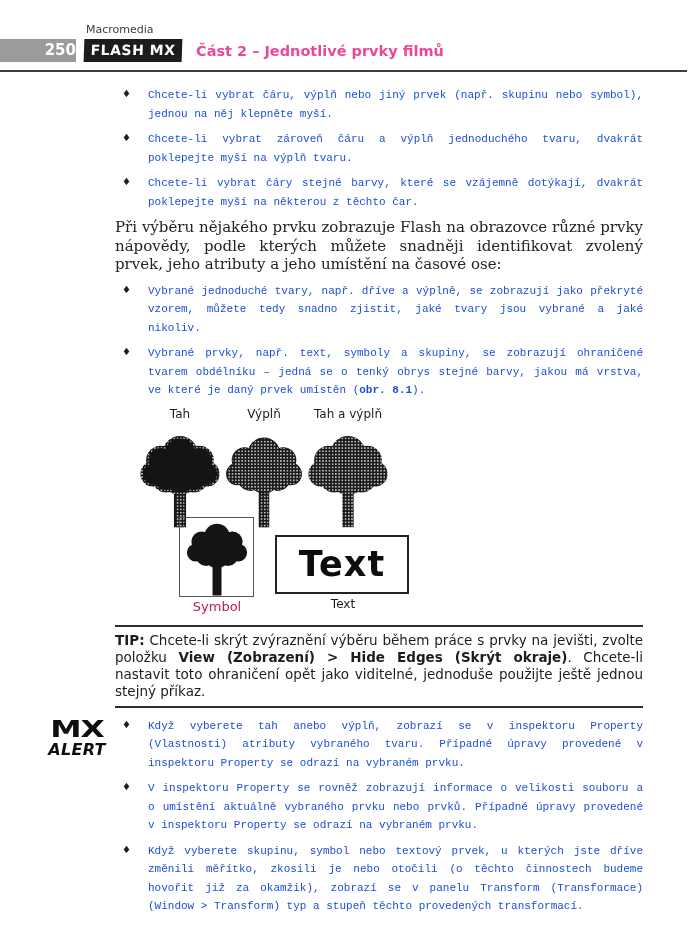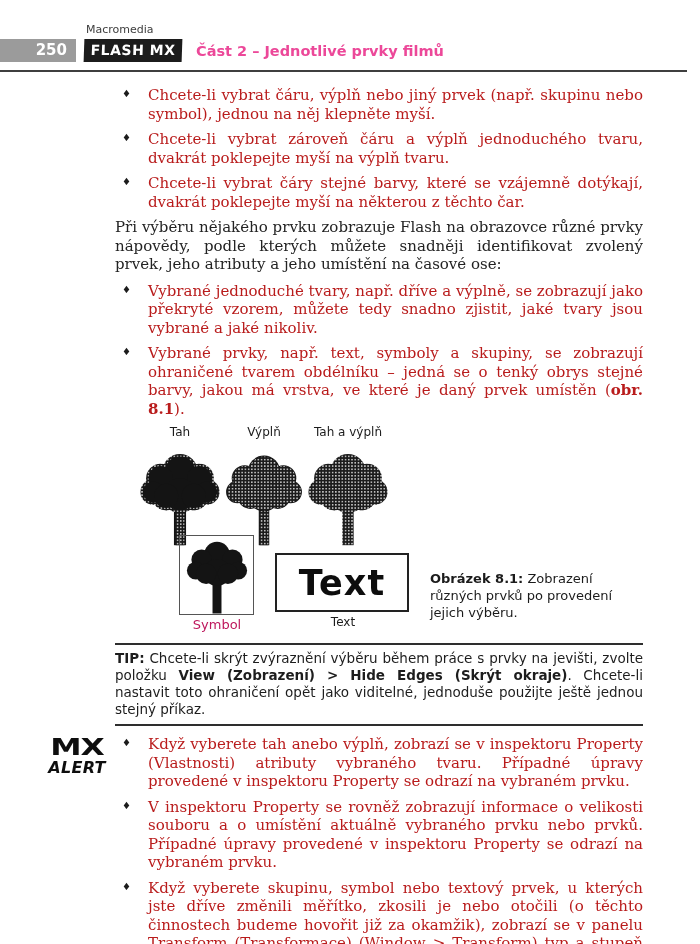--- a/index.html
+++ b/index.html
@@ -5,34 +5,34 @@
   * { box-sizing: border-box; }
   html,body { margin:0; padding:0; }
   body {
     width:700px; height:944px; position:relative; overflow:hidden;
     background:#ffffff; color:#222;
     font-family:"DejaVu Serif", serif;
   }
   
   .brand { position:absolute; left:86px; top:23px; font:11px "DejaVu Sans", sans-serif; color:#3d3d3d; }
   .pagenum-box { position:absolute; left:0; top:39px; width:76px; height:23px; background:#9b9b9b;
-    color:#fff; font:bold 15px/23px "DejaVu Sans", sans-serif; text-align:right; padding-right:9px; }
+    color:#fff; font:bold 15px/23px "DejaVu Sans", sans-serif; text-align:right; }
   .flash-box { position:absolute; left:84px; top:39px; width:98px; height:23px; background:#1c1c1c;
     color:#fff; font:bold 14px/23px "DejaVu Sans", sans-serif; text-align:center; letter-spacing:.5px;
     transform:skewX(-2deg); }
   .chapter { position:absolute; left:196px; top:43px; font:bold 14.5px "DejaVu Sans", sans-serif; color:#ec4899; }
   .hdr-rule { position:absolute; left:0; top:70px; width:687px; height:2px; background:#3f3f3f; }
 
   
   .content { position:absolute; left:115px; top:86px; width:528px; }
   ul.blist { list-style:none; margin:0; padding:0; }
   li.bullet { display:flex; margin-bottom:7px; }
   .dia { flex:0 0 33px; width:33px; padding-left:7px; padding-top:2px;
     font:10px "DejaVu Sans", sans-serif; color:#1c1c1c; }
-  .bt { flex:1; text-align:justify; font-size:15px; line-height:18.5px; color:#b91c1c; }
+  .bt { flex:1; text-align:justify; font-size:11px; line-height:18.5px; color:#1d4ed8;font-family:Liberation Mono, monospace; }
   .para { margin:3px 0 8px 0; text-align:justify; font-size:15px; line-height:18.5px; color:#232323; }
   b { font-weight:bold; }
 
   
   .figure { position:relative; height:212px; margin:4px 0 6px 0; }
   .tcol { position:absolute; top:0; width:86px; text-align:center; }
   .tlabel { font:12px "DejaVu Sans", sans-serif; color:#1c1c1c; margin-bottom:15px; }
   .symbox { position:absolute; left:64px; top:110px; width:75px; height:80px; border:1px solid #555;
     display:flex; align-items:flex-end; justify-content:center; overflow:hidden; }
   .symlabel { position:absolute; left:62px; top:192px; width:80px; text-align:center;
@@ -202,21 +202,20 @@
         </g>
       </svg>
     </div>
     <div class="symlabel">Symbol</div>
 
     <div class="textbox">
       <span class="textbig">Text</span>
     </div>
     <div class="textlabel">Text</div>
 
-    <div class="caption"><b>Obrázek 8.1:</b><span> Zobrazení různých prvků po provedení jejich výběru.</span></div>
   </div>
 
   <div class="tip"><b>TIP:</b><span> Chcete-li skrýt zvýraznění výběru během práce s prvky na jevišti, zvolte položku </span><b>View (Zobrazení) &gt; Hide Edges (Skrýt okraje)</b><span>. Chcete-li nastavit toto ohraničení opět jako viditelné, jednoduše použijte ještě jednou stejný příkaz.</span></div>
 
   <div class="alert-wrap">
     <div class="alert-logo">
       <div class="alert-mx">MX</div>
       <div class="alert-alert">ALERT</div>
     </div>
     <ul class="blist">

